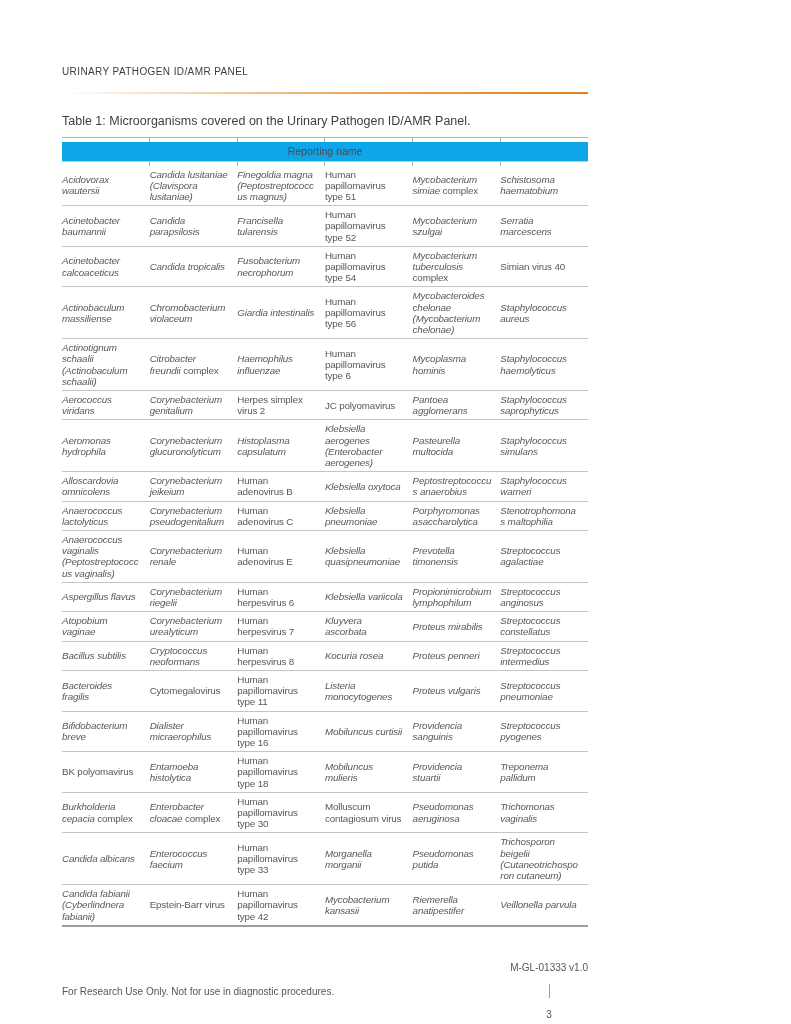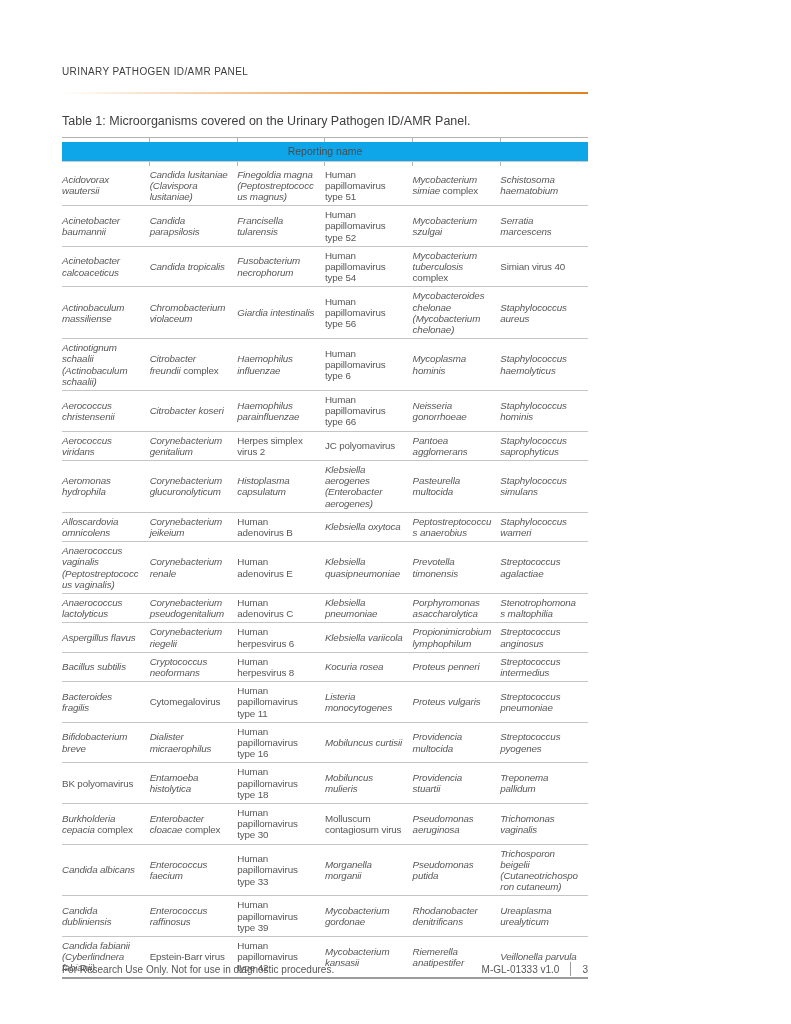--- a/index.html
+++ b/index.html
@@ -65,21 +65,21 @@
     left: 62px;
     right: 45px;
     top: 962px;
     display: flex;
     justify-content: space-between;
     align-items: center;
     font-size: 10px;
     color: #565658;
     gap: 36px;
   }
-  .footer-right { display: inline-flex; align-items: center; gap: 11px; }
+  .footer-right { display: inline-flex; align-items: center; gap: 11px; flex-direction: column; }
   .v-divider { width: 1px; height: 14px; background: #9a9a9a; display: inline-block; }
 </style>
 </head>
 <body>
 
 <div class="page">
   <div class="content">
     <div class="doc-header">URINARY PATHOGEN ID/AMR PANEL</div>
     <div class="header-rule"></div>
 
@@ -150,28 +150,20 @@
           </tr>
           <tr>
             <td><i>Actinotignum schaalii (Actinobaculum schaalii)</i></td>
             <td><i>Citrobacter freundii </i>complex</td>
             <td><i>Haemophilus influenzae</i></td>
             <td>Human papillomavirus type 6</td>
             <td><i>Mycoplasma hominis</i></td>
             <td><i>Staphylococcus haemolyticus</i></td>
           </tr>
           <tr>
-            <td><i>Aerococcus christensenii</i></td>
-            <td><i>Citrobacter koseri</i></td>
-            <td><i>Haemophilus parainfluenzae</i></td>
-            <td>Human papillomavirus type 66</td>
-            <td><i>Neisseria gonorrhoeae</i></td>
-            <td><i>Staphylococcus hominis</i></td>
-          </tr>
-          <tr>
             <td><i>Aerococcus viridans</i></td>
             <td><i>Corynebacterium genitalium</i></td>
             <td>Herpes simplex virus 2</td>
             <td>JC polyomavirus</td>
             <td><i>Pantoea agglomerans</i></td>
             <td><i>Staphylococcus saprophyticus</i></td>
           </tr>
           <tr>
             <td><i>Aeromonas hydrophila</i></td>
             <td><i>Corynebacterium glucuronolyticum</i></td>
@@ -182,65 +174,73 @@
           </tr>
           <tr>
             <td><i>Alloscardovia omnicolens</i></td>
             <td><i>Corynebacterium jeikeium</i></td>
             <td>Human adenovirus B</td>
             <td><i>Klebsiella oxytoca</i></td>
             <td><i>Peptostreptococcus anaerobius</i></td>
             <td><i>Staphylococcus warneri</i></td>
           </tr>
           <tr>
+            <td><i>Anaerococcus lactolyticus</i></td>
+            <td><i>Corynebacterium pseudogenitalium</i></td>
+            <td>Human adenovirus C</td>
+            <td><i>Klebsiella pneumoniae</i></td>
+            <td><i>Porphyromonas asaccharolytica</i></td>
+            <td><i>Stenotrophomonas maltophilia</i></td>
+          </tr>
+          <tr>
             <td><i>Anaerococcus vaginalis (Peptostreptococcus vaginalis)</i></td>
             <td><i>Corynebacterium renale</i></td>
             <td>Human adenovirus E</td>
             <td><i>Klebsiella quasipneumoniae</i></td>
             <td><i>Prevotella timonensis</i></td>
             <td><i>Streptococcus agalactiae</i></td>
           </tr>
           <tr>
-            <td><i>Anaerococcus lactolyticus</i></td>
-            <td><i>Corynebacterium pseudogenitalium</i></td>
-            <td>Human adenovirus C</td>
-            <td><i>Klebsiella pneumoniae</i></td>
-            <td><i>Porphyromonas asaccharolytica</i></td>
-            <td><i>Stenotrophomonas maltophilia</i></td>
-          </tr>
-          <tr>
             <td><i>Aspergillus flavus</i></td>
             <td><i>Corynebacterium riegelii</i></td>
             <td>Human herpesvirus 6</td>
             <td><i>Klebsiella variicola</i></td>
             <td><i>Propionimicrobium lymphophilum</i></td>
             <td><i>Streptococcus anginosus</i></td>
           </tr>
           <tr>
+            <td><i>Atopobium vaginae</i></td>
+            <td><i>Corynebacterium urealyticum</i></td>
+            <td>Human herpesvirus 7</td>
+            <td><i>Kluyvera ascorbata</i></td>
+            <td><i>Proteus mirabilis</i></td>
+            <td><i>Streptococcus constellatus</i></td>
+          </tr>
+          <tr>
             <td><i>Bacillus subtilis</i></td>
             <td><i>Cryptococcus neoformans</i></td>
             <td>Human herpesvirus 8</td>
             <td><i>Kocuria rosea</i></td>
             <td><i>Proteus penneri</i></td>
             <td><i>Streptococcus intermedius</i></td>
           </tr>
           <tr>
             <td><i>Bacteroides fragilis</i></td>
             <td>Cytomegalovirus</td>
             <td>Human papillomavirus type 11</td>
             <td><i>Listeria monocytogenes</i></td>
             <td><i>Proteus vulgaris</i></td>
             <td><i>Streptococcus pneumoniae</i></td>
           </tr>
           <tr>
             <td><i>Bifidobacterium breve</i></td>
             <td><i>Dialister micraerophilus</i></td>
             <td>Human papillomavirus type 16</td>
             <td><i>Mobiluncus curtisii</i></td>
-            <td><i>Providencia multocida</i></td>
+            <td><i>Providencia sanguinis</i></td>
             <td><i>Streptococcus pyogenes</i></td>
           </tr>
           <tr>
             <td>BK polyomavirus</td>
             <td><i>Entamoeba histolytica</i></td>
             <td>Human papillomavirus type 18</td>
             <td><i>Mobiluncus mulieris</i></td>
             <td><i>Providencia stuartii</i></td>
             <td><i>Treponema pallidum</i></td>
           </tr>
@@ -252,28 +252,20 @@
             <td><i>Pseudomonas aeruginosa</i></td>
             <td><i>Trichomonas vaginalis</i></td>
           </tr>
           <tr>
             <td><i>Candida albicans</i></td>
             <td><i>Enterococcus faecium</i></td>
             <td>Human papillomavirus type 33</td>
             <td><i>Morganella morganii</i></td>
             <td><i>Pseudomonas putida</i></td>
             <td><i>Trichosporon beigelii (Cutaneotrichosporon cutaneum)</i></td>
-          </tr>
-          <tr>
-            <td><i>Candida dubliniensis</i></td>
-            <td><i>Enterococcus raffinosus</i></td>
-            <td>Human papillomavirus type 39</td>
-            <td><i>Mycobacterium gordonae</i></td>
-            <td><i>Rhodanobacter denitrificans</i></td>
-            <td><i>Ureaplasma urealyticum</i></td>
           </tr>
           <tr>
             <td><i>Candida fabianii (Cyberlindnera fabianii)</i></td>
             <td>Epstein-Barr virus</td>
             <td>Human papillomavirus type 42</td>
             <td><i>Mycobacterium kansasii</i></td>
             <td><i>Riemerella anatipestifer</i></td>
             <td><i>Veillonella parvula</i></td>
           </tr>
         </tbody>

